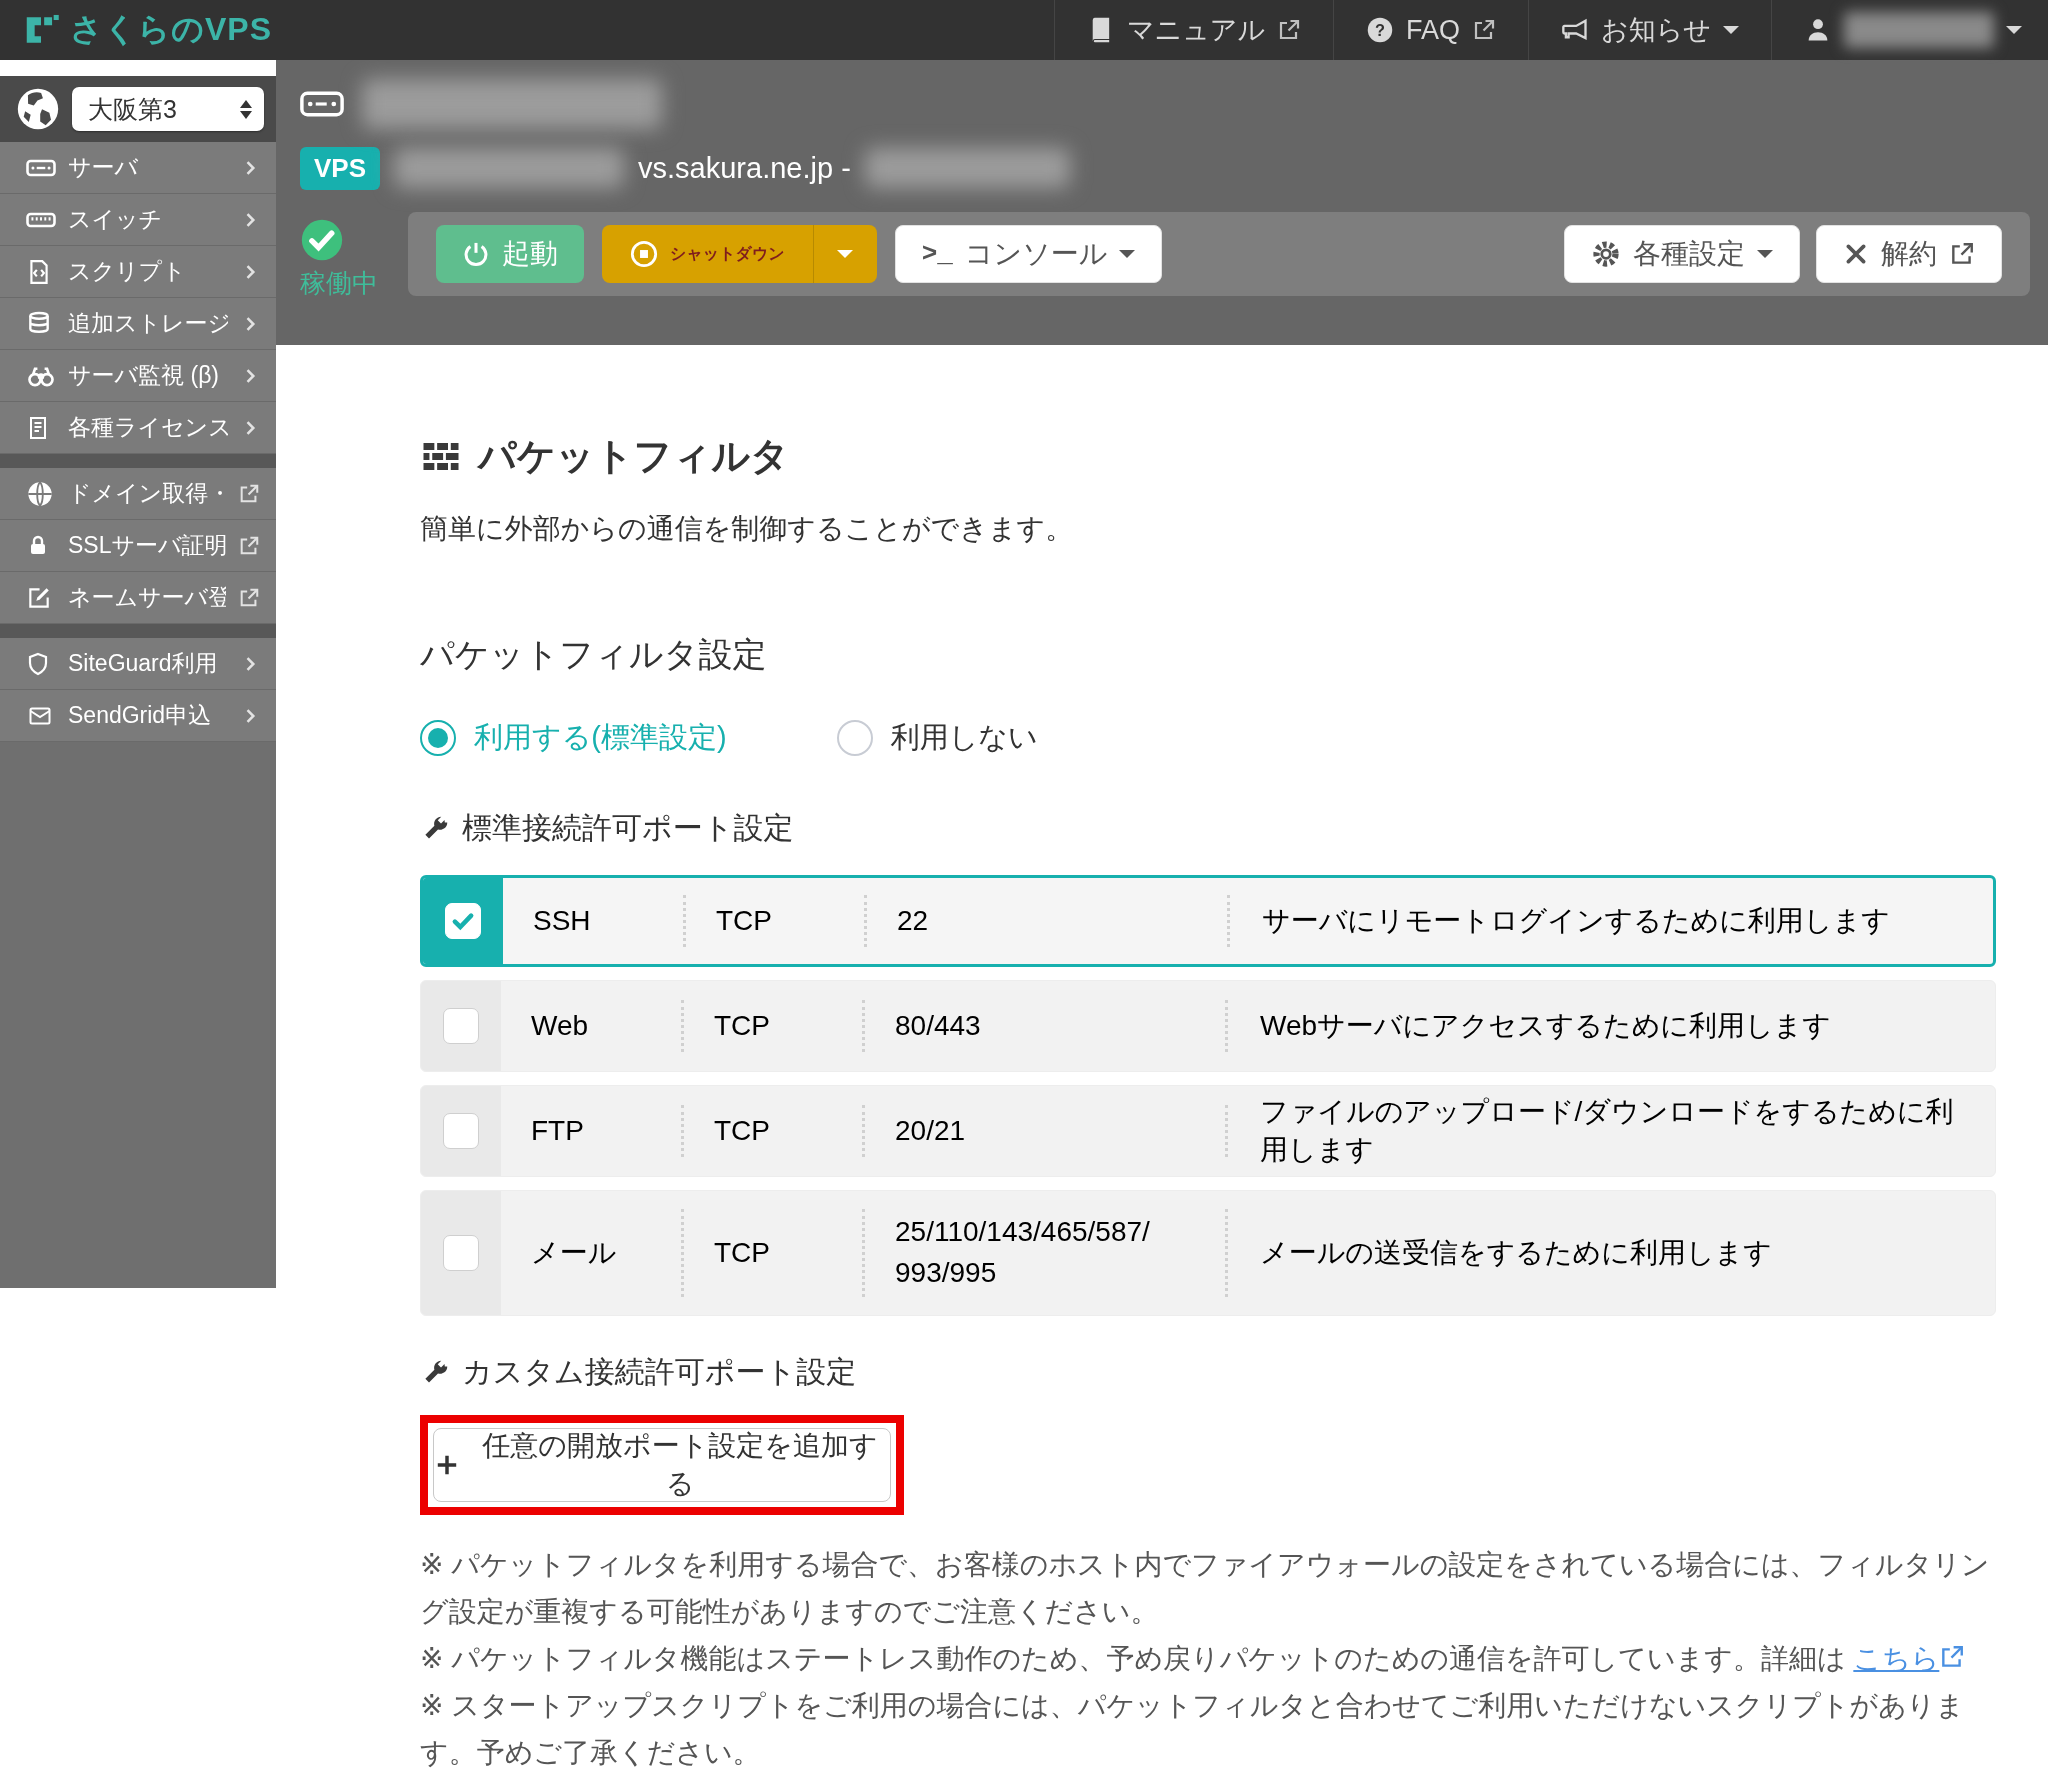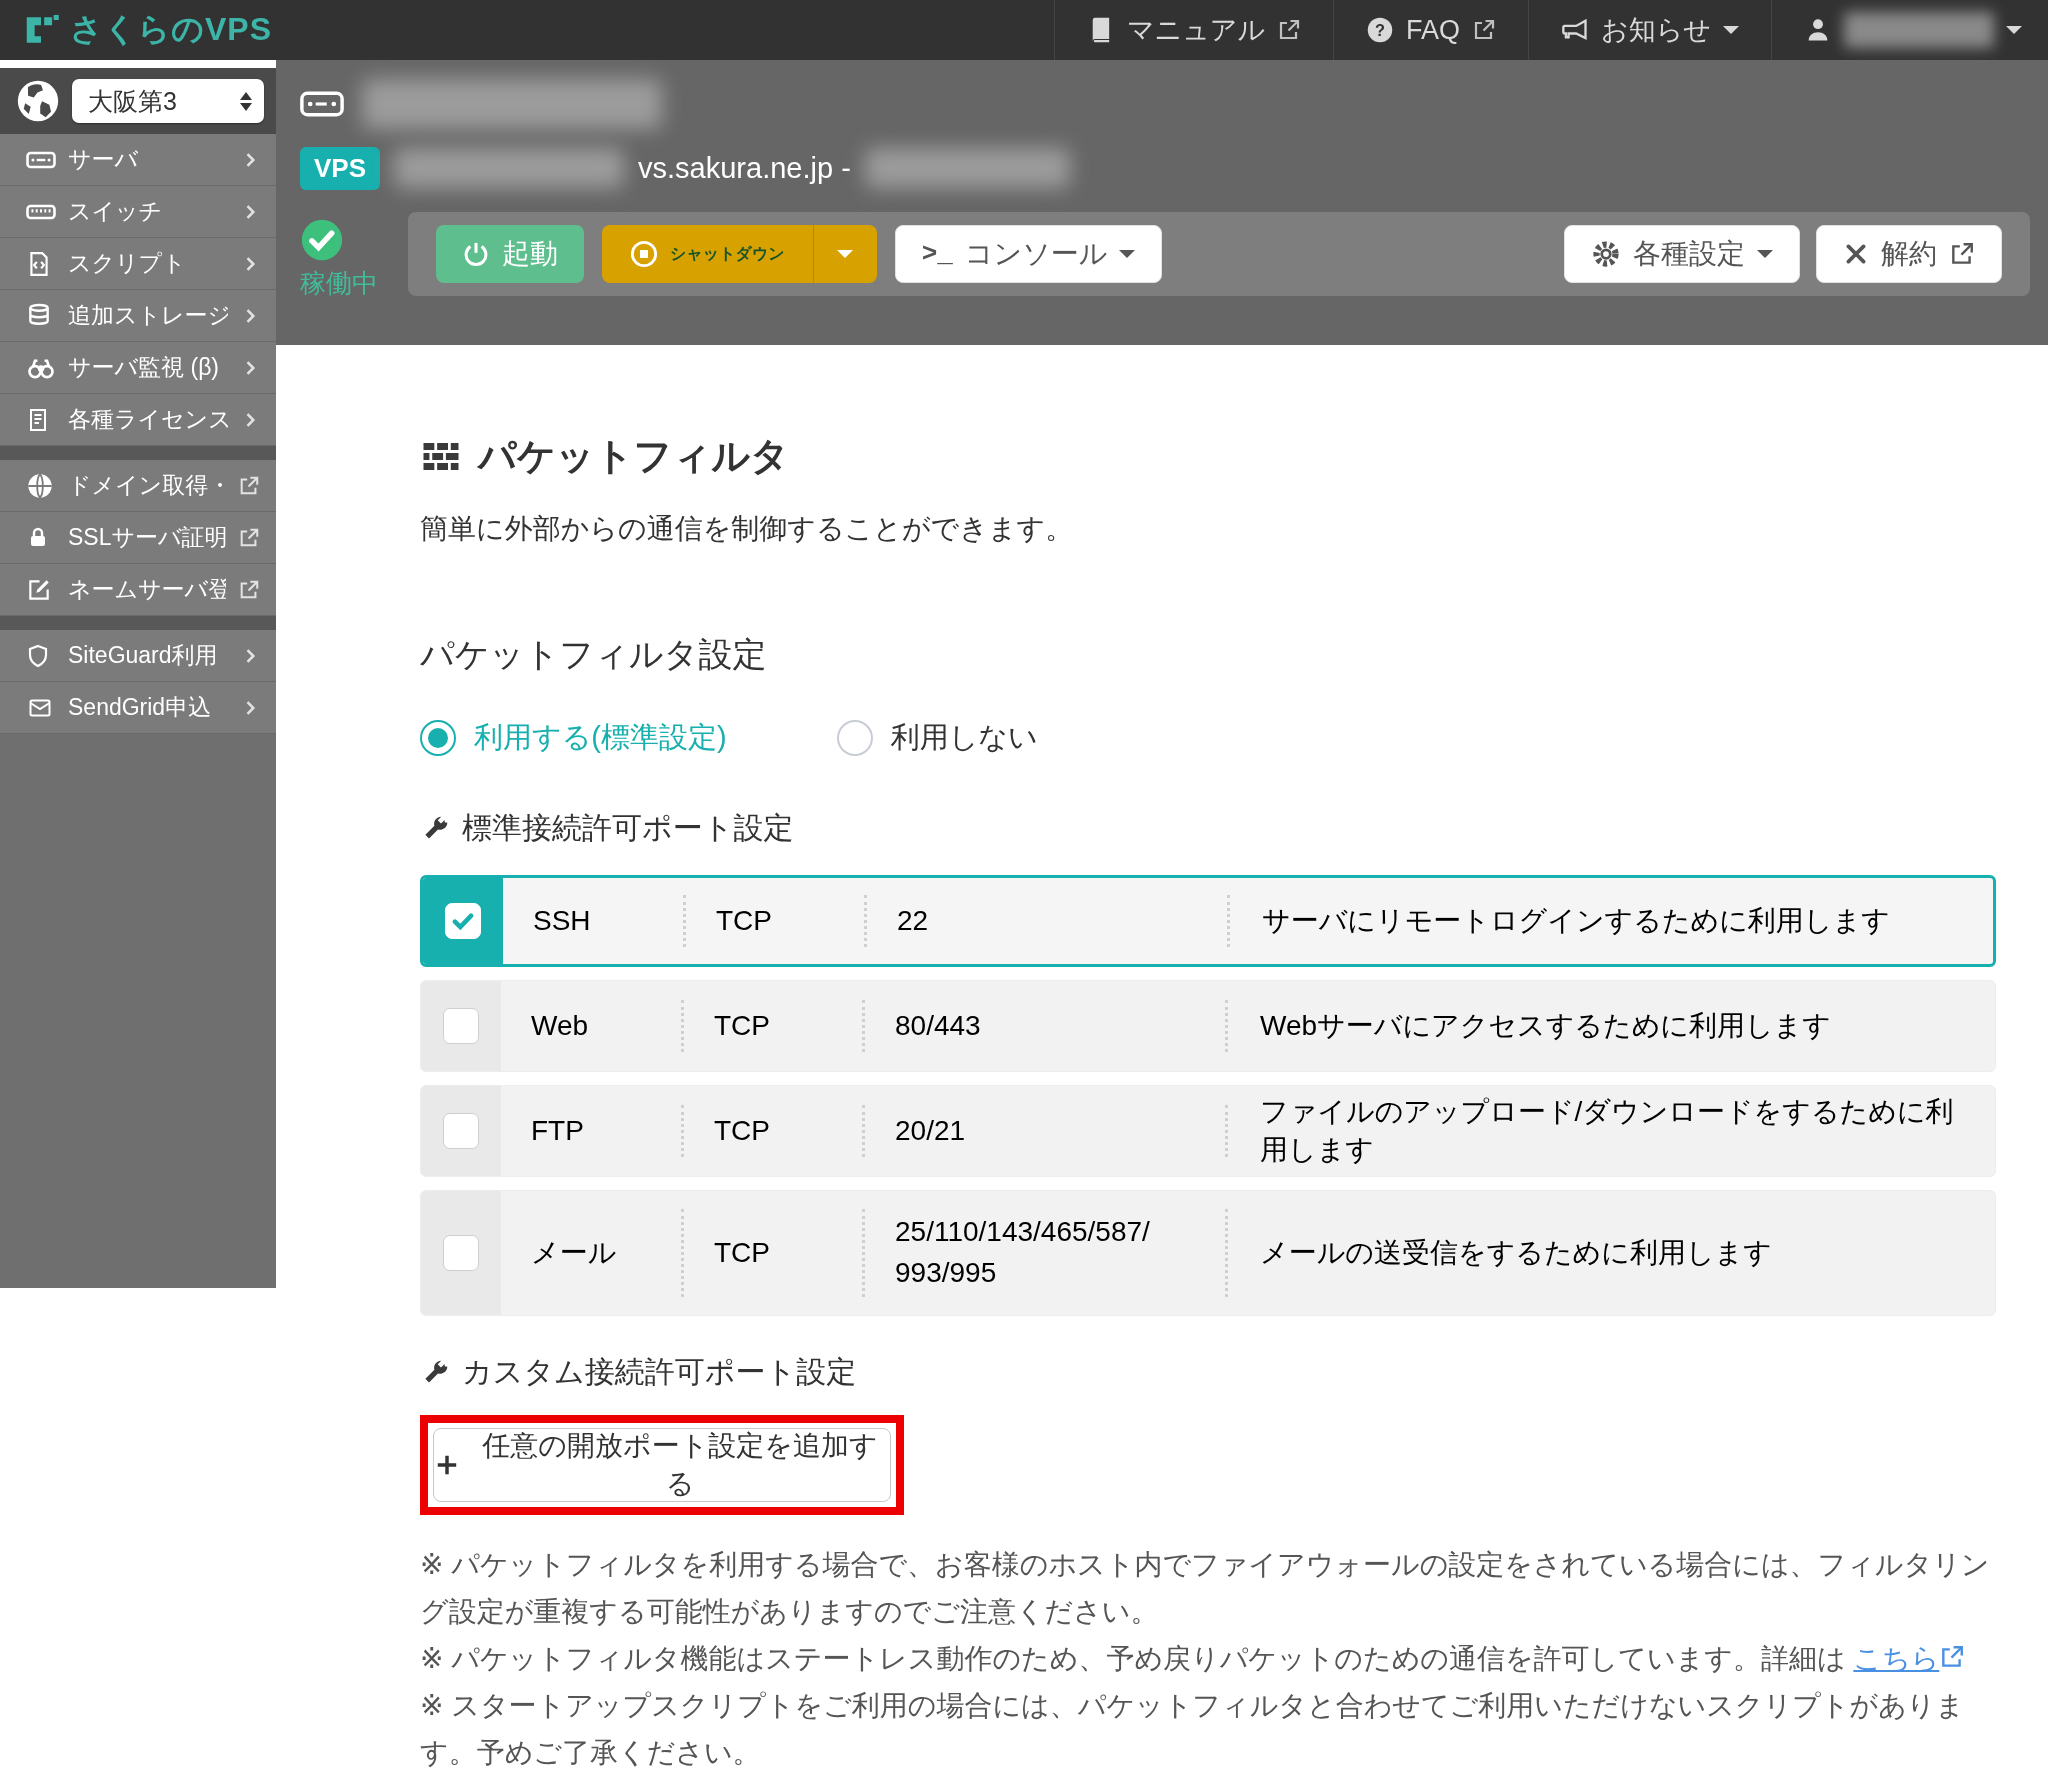--- a/index.html
+++ b/index.html
@@ -13,21 +13,21 @@
   .brand { display:flex; align-items:center; gap:10px; padding:0 22px; color:var(--brand,#3CB4A8); }
   .brand-text { font-size:32px; font-weight:bold; letter-spacing:1px; }
   .topnav-spacer { flex:1; }
   .topnav-item { display:flex; align-items:center; gap:12px; padding:0 32px; color:#d9d9d9; font-size:27px; border-left:1px solid #454545; cursor:pointer; }
   .topnav-item:last-child { padding-right:26px; }
   .ext { opacity:.85; }
   .caret { width:0; height:0; border:8px solid transparent; border-top-color:#d9d9d9; margin-top:8px; }
   .user-blur { width:150px; height:36px; background:#8a8a8a; border-radius:4px; filter:blur(7px); }
 
   
-  .sidebar { position:absolute; top:68px; left:0; width:276px; bottom:0; background:#6f6f6f; }
+  .sidebar { position:absolute; top:76px; left:0; width:276px; bottom:0; background:#6f6f6f; }
   .region-row { height:66px; background:#4a4a4a; display:flex; align-items:center; gap:12px; padding:0 12px 0 16px; }
   .select-box { flex:1; height:44px; background:#fff; border-radius:7px; display:flex; align-items:center; padding:0 12px 0 16px; font-size:25px; color:#333; box-shadow:0 1px 2px rgba(0,0,0,.4); cursor:pointer; }
   .select-box .lbl { flex:1; }
   .spinner { display:flex; flex-direction:column; gap:3px; }
   .spinner b { width:0; height:0; border:6px solid transparent; }
   .spinner b.up { border-bottom:8px solid #333; border-top:none; }
   .spinner b.dn { border-top:8px solid #333; border-bottom:none; }
   .menu-item { height:52px; background:#7b7b7b; border-bottom:1px solid #6a6a6a; display:flex; align-items:center; gap:12px; padding:0 16px 0 26px; color:#fff; font-size:23px; white-space:nowrap; cursor:pointer; }
   .menu-item .mi-icon { flex:0 0 30px; color:#fff; }
   .menu-item .mi-label { flex:1; overflow:hidden; }
@@ -45,21 +45,21 @@
   .sh-host .b1 { width:230px; height:40px; }
   .sh-host .host-text { color:#fff; font-size:29px; }
   .sh-host .b2 { width:205px; height:40px; }
   .sh-toolbar { display:flex; align-items:flex-start; margin-top:22px; }
   .status { width:108px; display:flex; flex-direction:column; align-items:flex-start; gap:4px; padding-top:6px; }
   .status-text { color:var(--status-text,#3FBD9A); font-size:26px; }
   .toolbar-panel { flex:1; background:#7e7e7e; border-radius:8px; padding:12px 28px; display:flex; align-items:center; gap:18px; height:84px; }
   .btn { display:flex; align-items:center; gap:12px; height:58px; border-radius:8px; font-size:28px; padding:0 26px; cursor:pointer; white-space:nowrap; }
   .btn-start { background:var(--green-btn,#5FBE8E); color:#fff; }
   .btn-split { display:flex; height:58px; border-radius:8px; overflow:hidden; cursor:pointer; }
-  .btn-shutdown { background:var(--amber-btn,#D7A100); color:#14532d; font-weight:bold; display:flex; align-items:center; gap:12px; padding:0 28px; }
+  .btn-shutdown { background:var(--amber-btn,#D7A100); color:#7f1d1d; font-weight:bold; display:flex; align-items:center; gap:12px; padding:0 28px; }
   .btn-shutdown-caret { background:var(--amber-btn,#D7A100); border-left:1px solid #b78a00; width:64px; display:flex; align-items:center; justify-content:center; }
   .btn-shutdown-caret .caret { border-top-color:#fff; }
   .btn-white { background:#fff; color:#555; border:1px solid #e2e2e2; }
   .btn-white .caret { border-top-color:#555; }
   .prompt { font-family:"Liberation Mono","DejaVu Sans Mono",monospace; font-weight:bold; font-size:26px; }
   .toolbar-right { margin-left:auto; display:flex; gap:16px; }
 
   
   .body { padding:38px 52px 0 144px;margin-top:48px; }
   h1.page-title { display:flex; align-items:center; gap:16px; font-size:38px; color:#333; }

